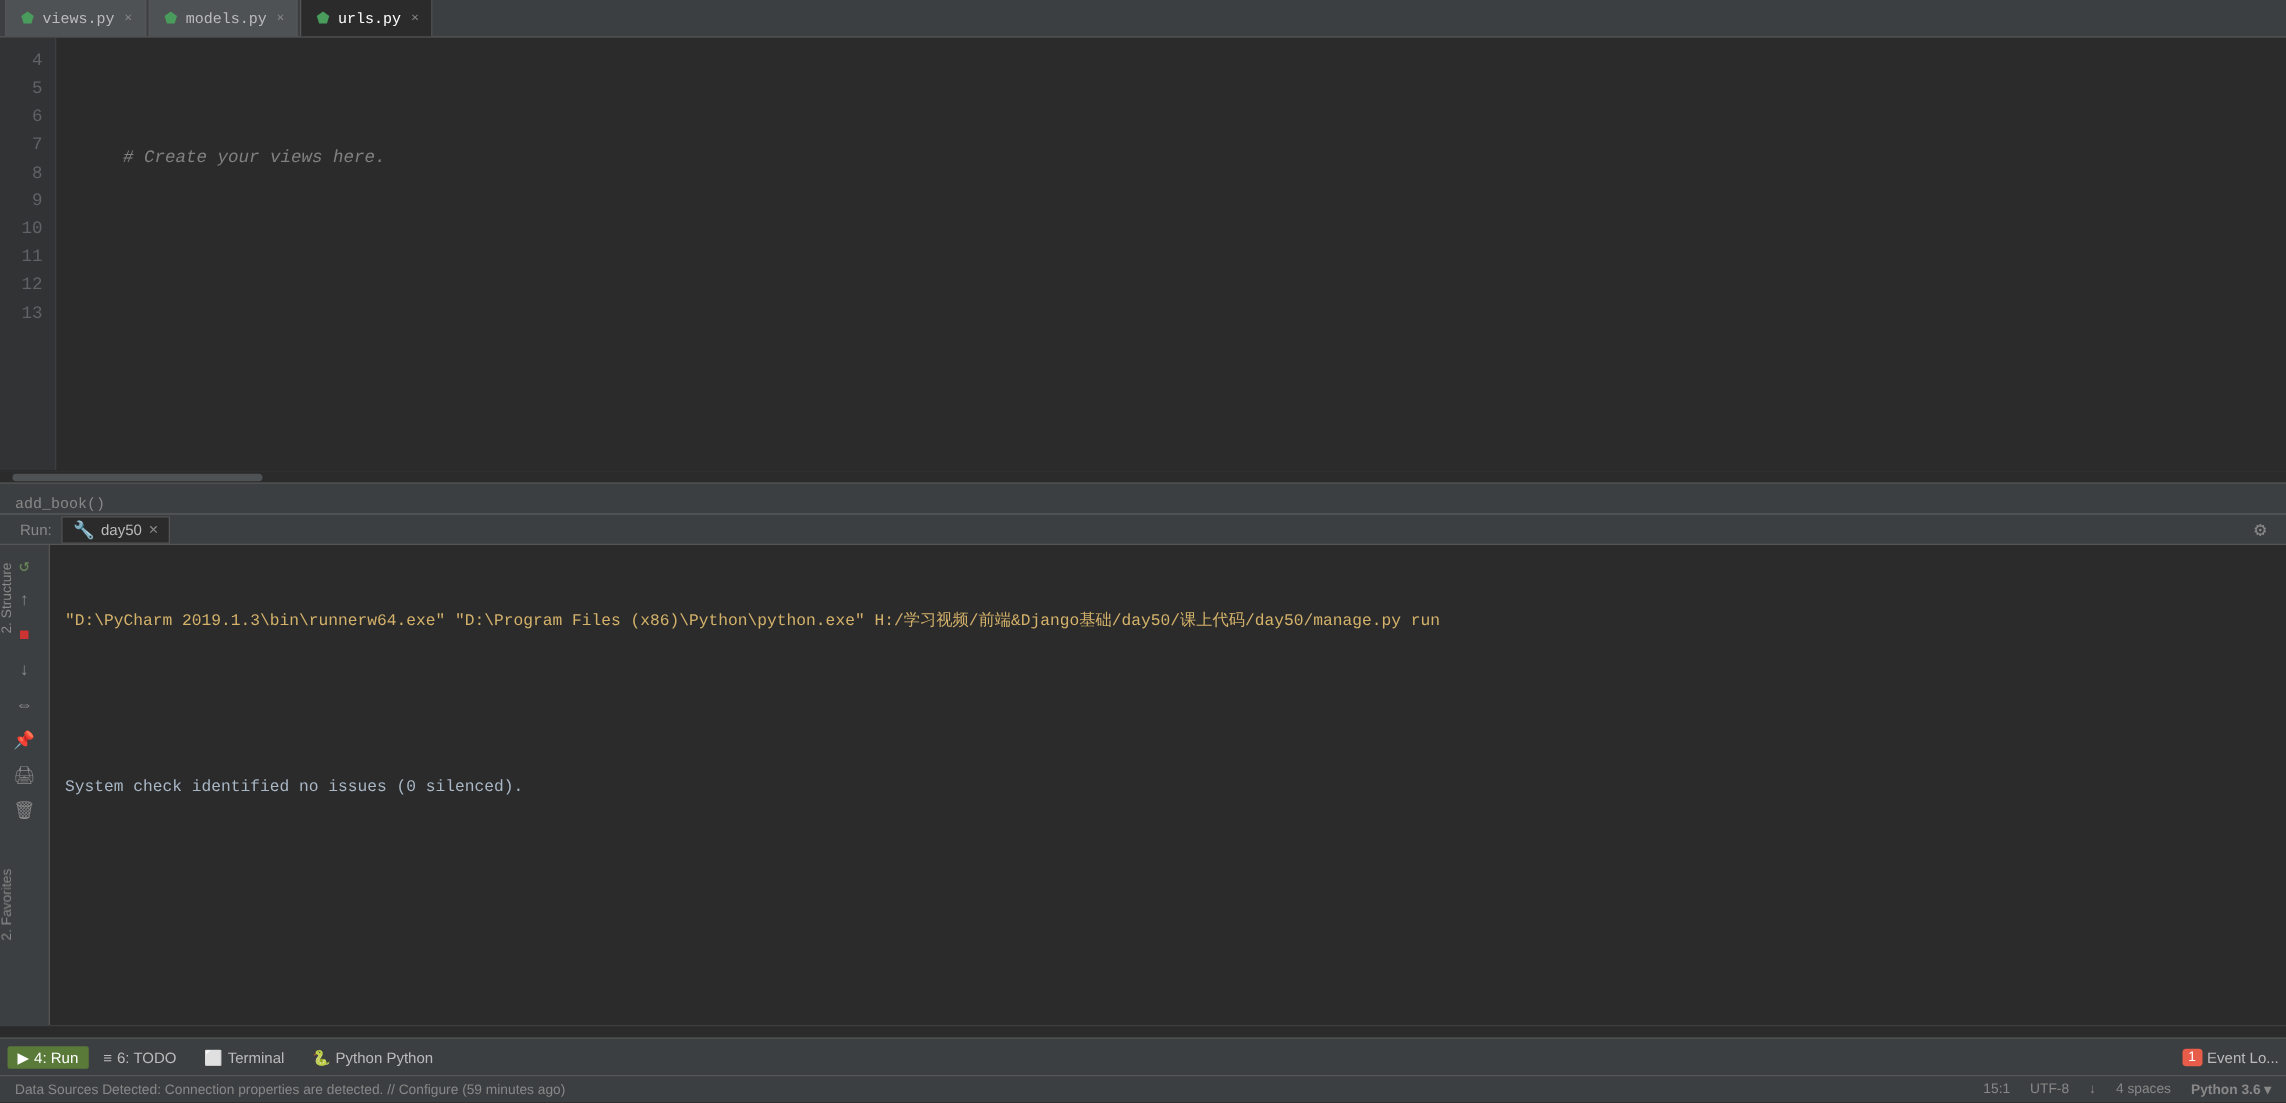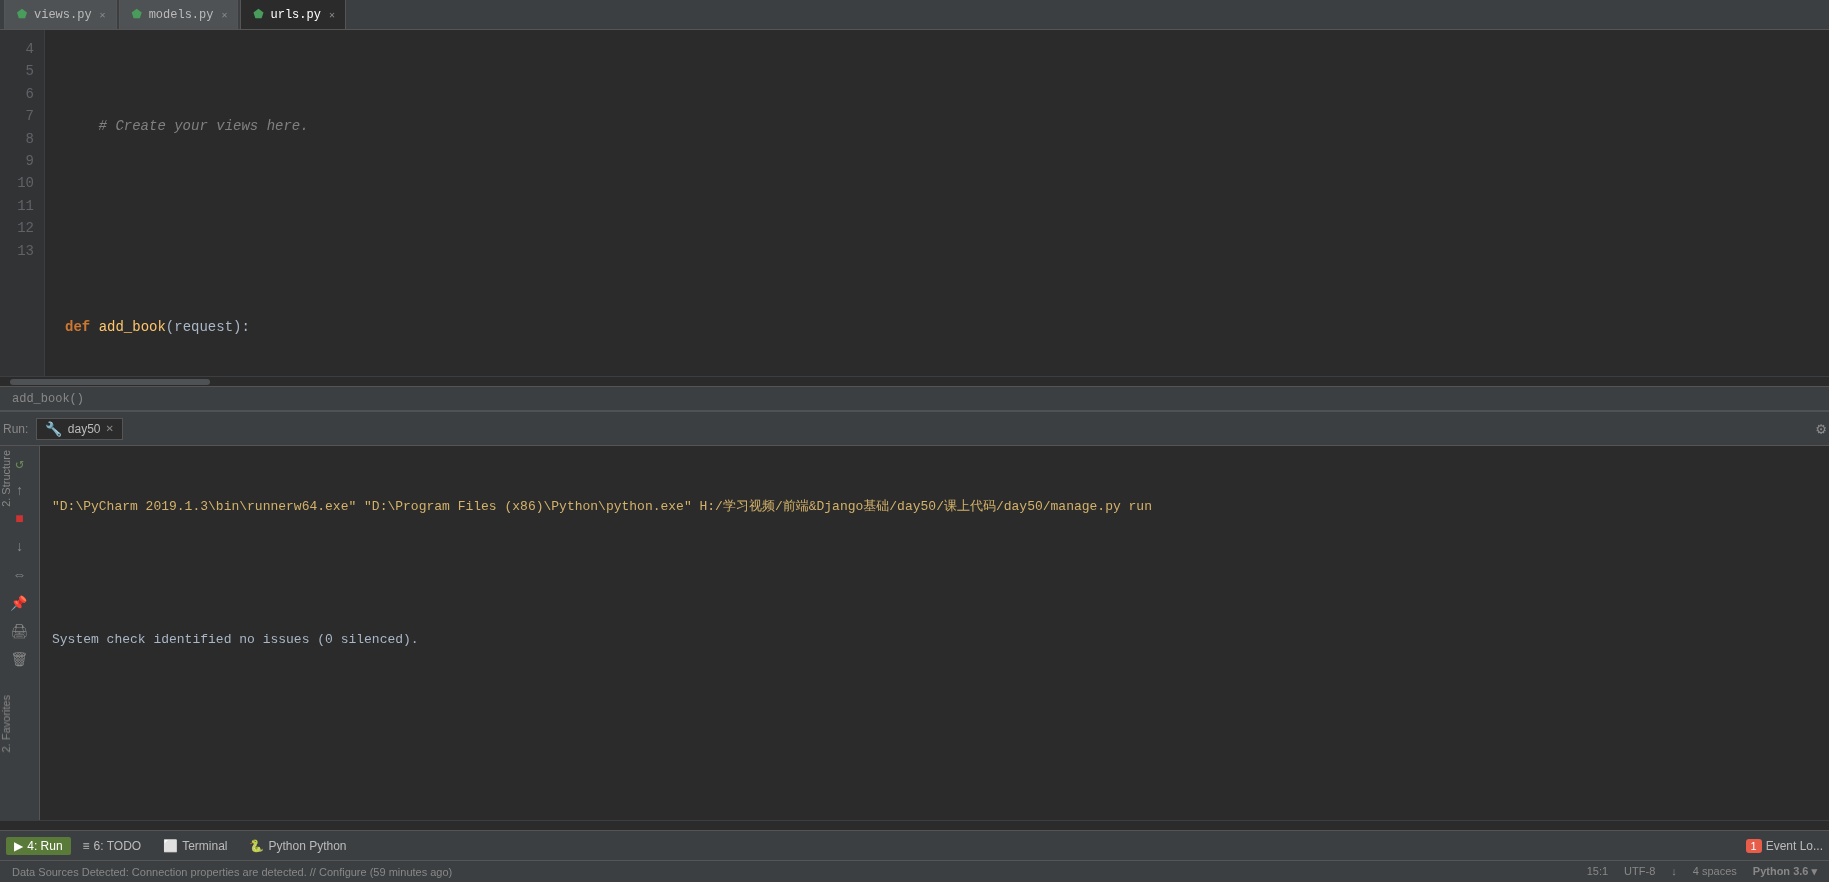--- a/index.html
+++ b/index.html
@@ -105,45 +105,45 @@
     .kw { color: #cc7832; font-weight: bold; }
     .fn { color: #ffc66d; }
     .comment { color: #808080; font-style: italic; }
     .param { color: #a9b7c6; }
 
     
     .breadcrumb-bar {
       background: #3c3f41;
       height: 24px;
       display: flex;
-      align-items: center;
+      align-items: flex-end;
       padding: 0 12px;
       font-size: 12px;
       color: #888;
       border-top: 1px solid #555;
       flex-shrink: 0;
     }
 
     
     .run-panel {
       background: #2b2b2b;
       border-top: 2px solid #4e5254;
       display: flex;
       flex-direction: column;
       height: 420px;
       flex-shrink: 0;
     }
 
     .run-toolbar {
       display: flex;
       align-items: center;
-      height: 34px;
+      height: 24px;
       background: #3c3f41;
       border-bottom: 1px solid #555;
-      padding: 0 3px;
+      padding: 0 16px;
       gap: 8px;
       flex-shrink: 0;
     }
 
     .run-label {
       color: #888;
       font-size: 12px;
       font-family: sans-serif;
     }
 
@@ -357,21 +357,20 @@
       <div>9</div>
       <div>10</div>
       <div>11</div>
       <div>12</div>
       <div>13</div>
     </div>
     <div class="code-content">
       <span class="code-line"><span class="comment">    # Create your views here.</span></span>
       <span class="code-line"> </span>
       <span class="code-line"> </span>
-      <span class="code-line"><span class="kw">def</span> <span class="fn">add_book</span>(<span class="param">request</span>):</span>
       
       
       
       
       
     </div>
   </div>
   <div class="h-scrollbar">
     <div class="h-scrollbar-thumb"></div>
   </div>

